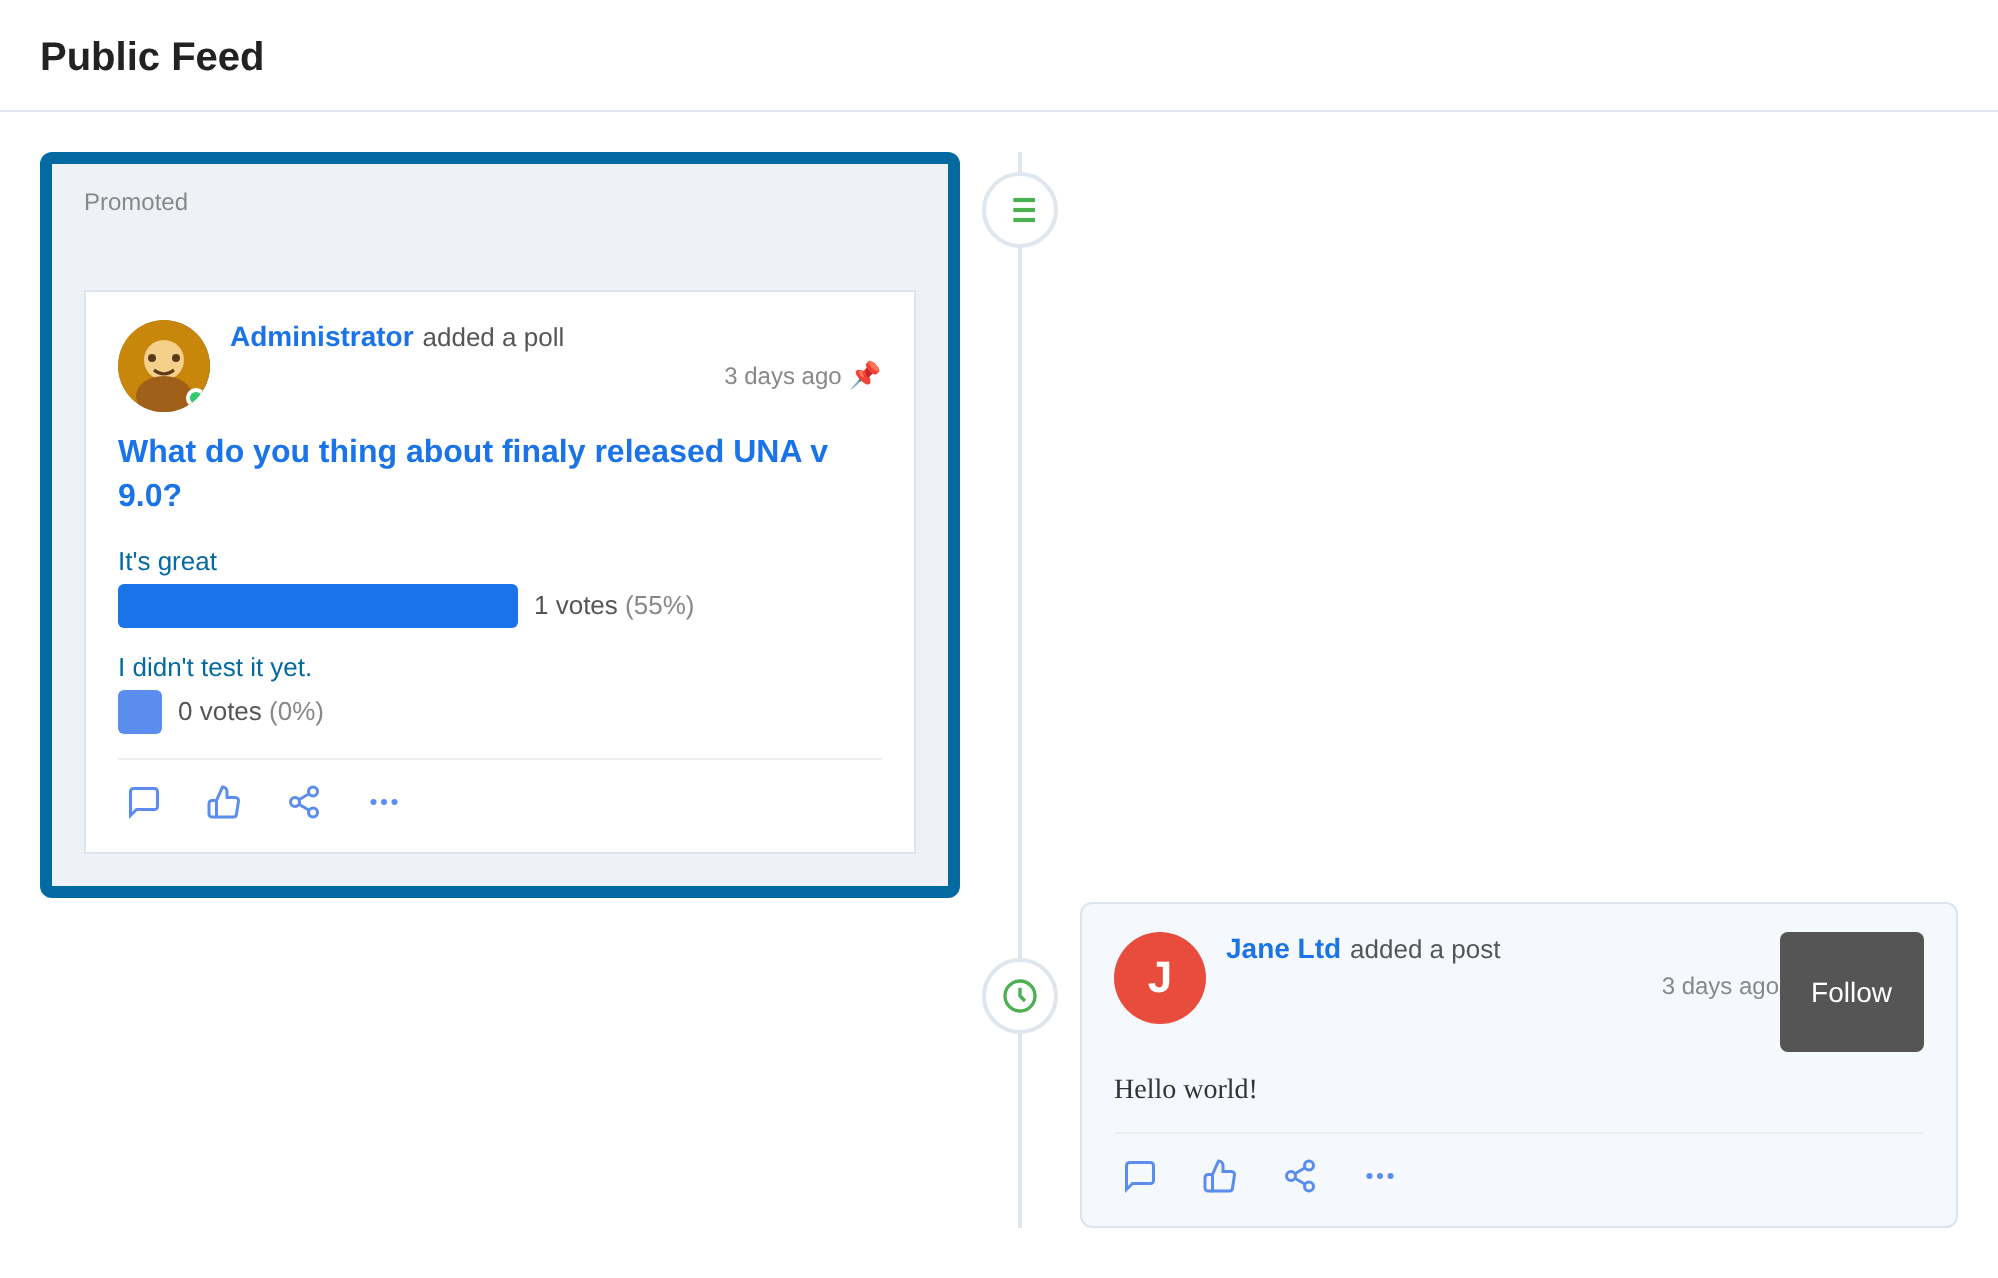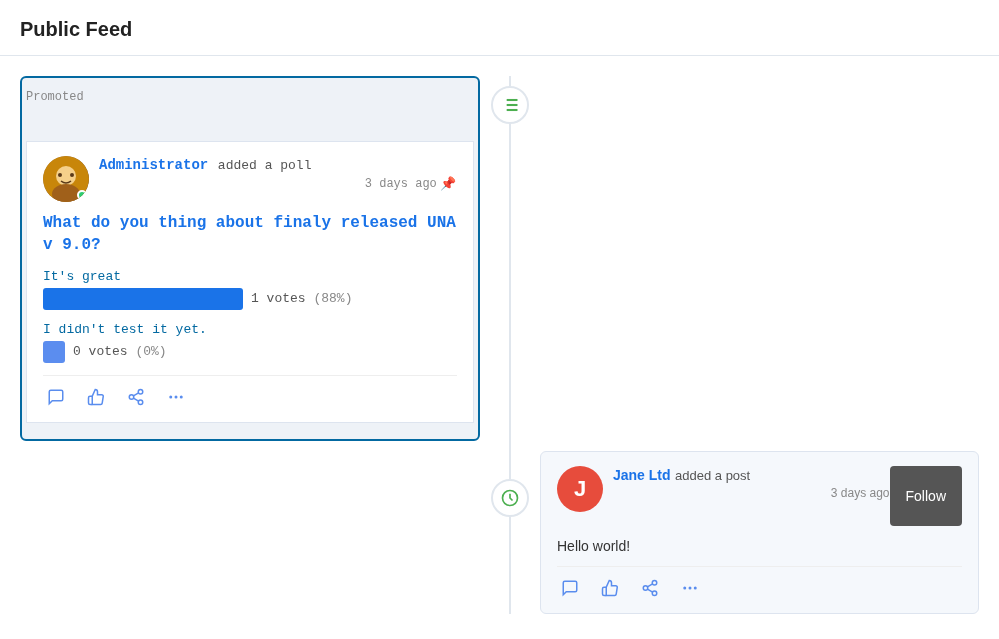--- a/index.html
+++ b/index.html
@@ -76,23 +76,22 @@
       position: relative;
       margin-top: 355px;
     }
     .right-column {
       flex: 1;
     }
     
     .promoted-card {
       background: #eef2f7;
       border-radius: 6px;
-      padding: 12px 4px 16px;
-      border: 2px solid #0369a1;
-      font-family: Liberation Mono, monospace;
+      padding: 12px 16px 16px;
+      border: 6px solid #0369a1;
     }
     .promoted-label {
       font-size: 12px;
       color: #888;
       margin-bottom: 10px;
     }
     .post-inner {
       background: #fff;
       border-radius: 0;
       border: 1px solid #dde4ef;
@@ -259,20 +258,21 @@
       border-radius: 4px;
       padding: 22px 16px;
       font-size: 14px;
       font-weight: 500;
       cursor: pointer;
     }
     .post-content {
       font-size: 14px;
       color: #333;
       margin-bottom: 10px;
+      font-family: Liberation Serif, serif;
     }
     
     .icon-svg {
       width: 18px;
       height: 18px;
     }
     .list-icon-svg {
       width: 20px;
       height: 20px;
     }
@@ -323,21 +323,21 @@
           </div>
 
           <div class="poll-title">What do you thing about finaly released UNA v 9.0?</div>
 
           <div class="poll-option">
             <div class="poll-option-label">It's great</div>
             <div class="poll-bar-container">
               <div class="poll-bar poll-bar-full"></div>
               <span class="poll-votes">
                 <span>1 votes</span>
-                <span class="poll-votes-pct">(88%)</span>
+                <span class="poll-votes-pct">(55%)</span>
               </span>
             </div>
           </div>
 
           <div class="poll-option">
             <div class="poll-option-label">I didn't test it yet.</div>
             <div class="poll-bar-container">
               <div class="poll-bar poll-bar-empty"></div>
               <span class="poll-votes">
                 <span>0 votes</span>

